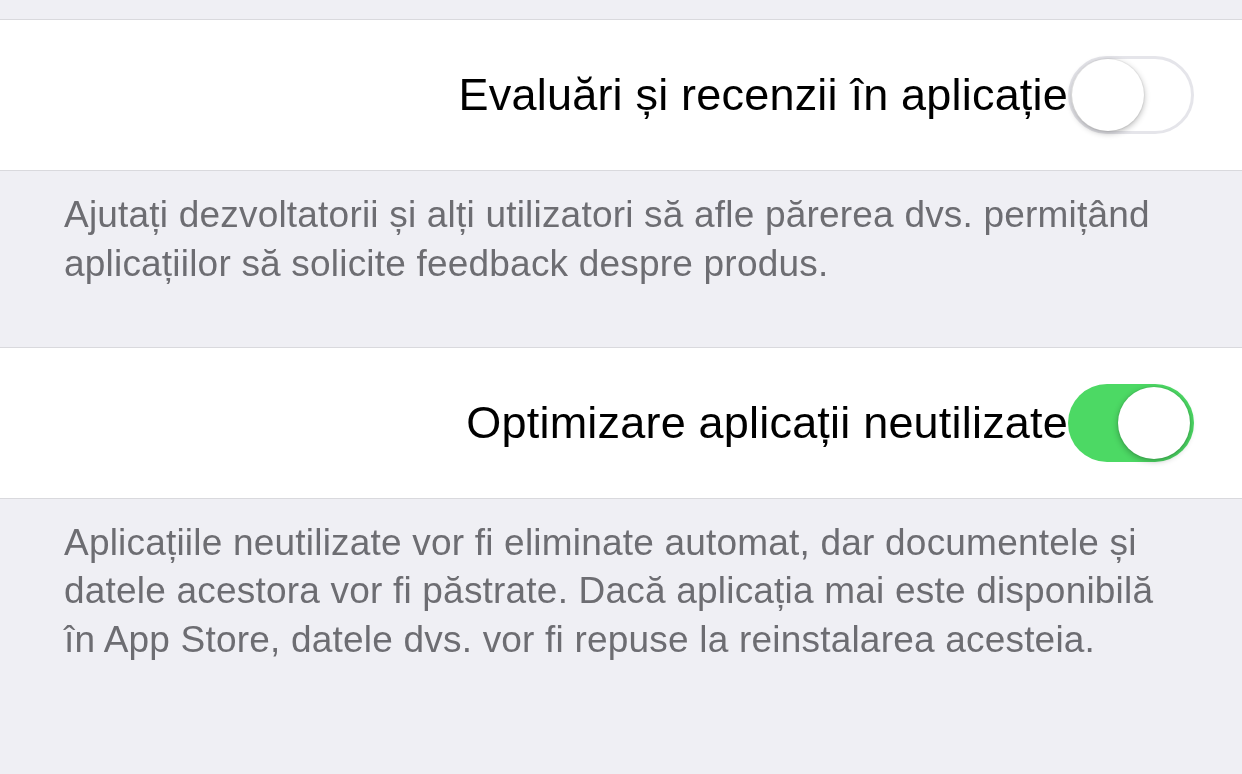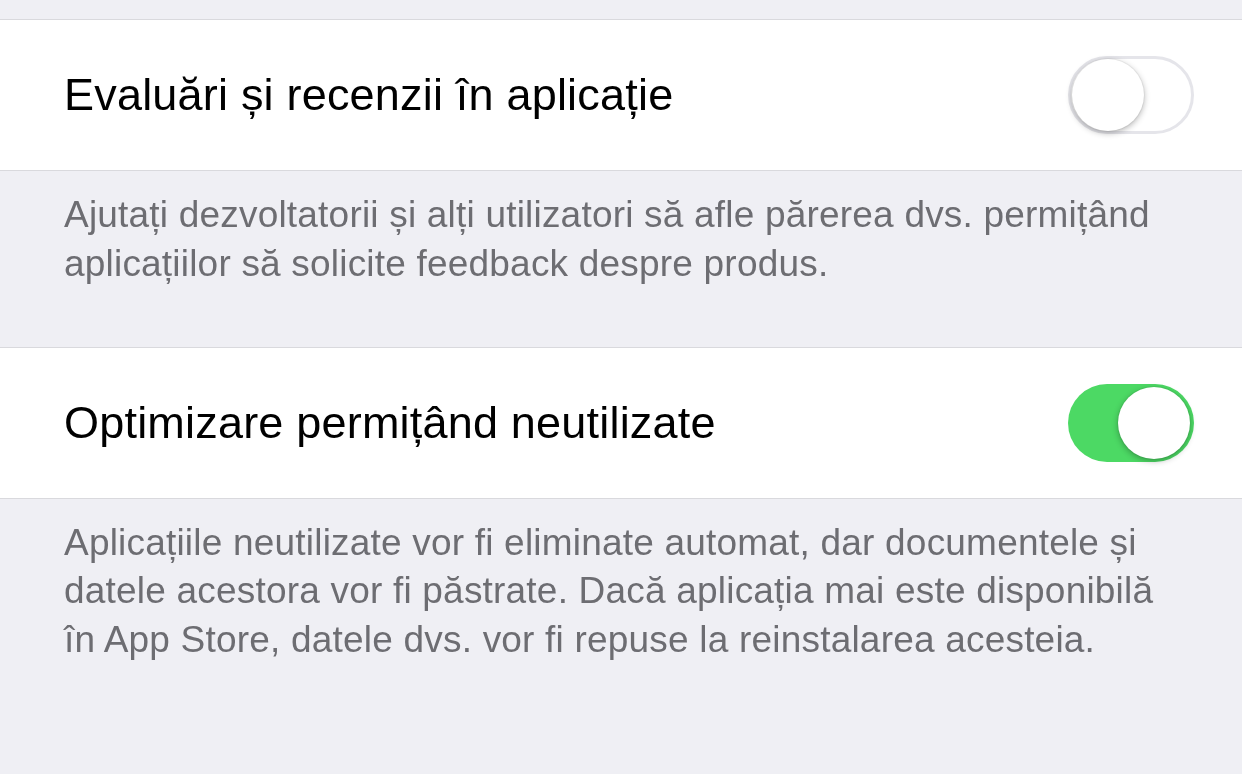--- a/index.html
+++ b/index.html
@@ -10,21 +10,21 @@
       height: 774px;
       overflow: hidden;
     }
     .spacer-top {
       height: 19px;
       background: #efeff4;
     }
     .row {
       display: flex;
       align-items: center;
-      justify-content: space-between;
+      justify-content: flex-end;
       background: #ffffff;
       padding: 36px 48px 36px 64px;
       border-top: 1px solid #d9d9dd;
       border-bottom: 1px solid #d9d9dd;
     }
     .row-label {
       font-size: 45px;
       font-weight: 400;
       color: #000;
       letter-spacing: 0.2px;
@@ -77,18 +77,18 @@
 
 <div class="row">
   <div class="row-label">Evaluări și recenzii în aplicație</div>
   <div class="toggle off">
     <div class="toggle-knob"></div>
   </div>
 </div>
 <div class="footer">Ajutați dezvoltatorii și alți utilizatori să afle părerea dvs. permițând aplicațiilor să solicite feedback despre produs.</div>
 
 <div class="row">
-  <div class="row-label">Optimizare permițând neutilizate</div>
+  <div class="row-label">Optimizare aplicații neutilizate</div>
   <div class="toggle on">
     <div class="toggle-knob"></div>
   </div>
 </div>
 <div class="footer">Aplicațiile neutilizate vor fi eliminate automat, dar documentele și datele acestora vor fi păstrate. Dacă aplicația mai este disponibilă în App Store, datele dvs. vor fi repuse la reinstalarea acesteia.</div>
 
 </body></html>

